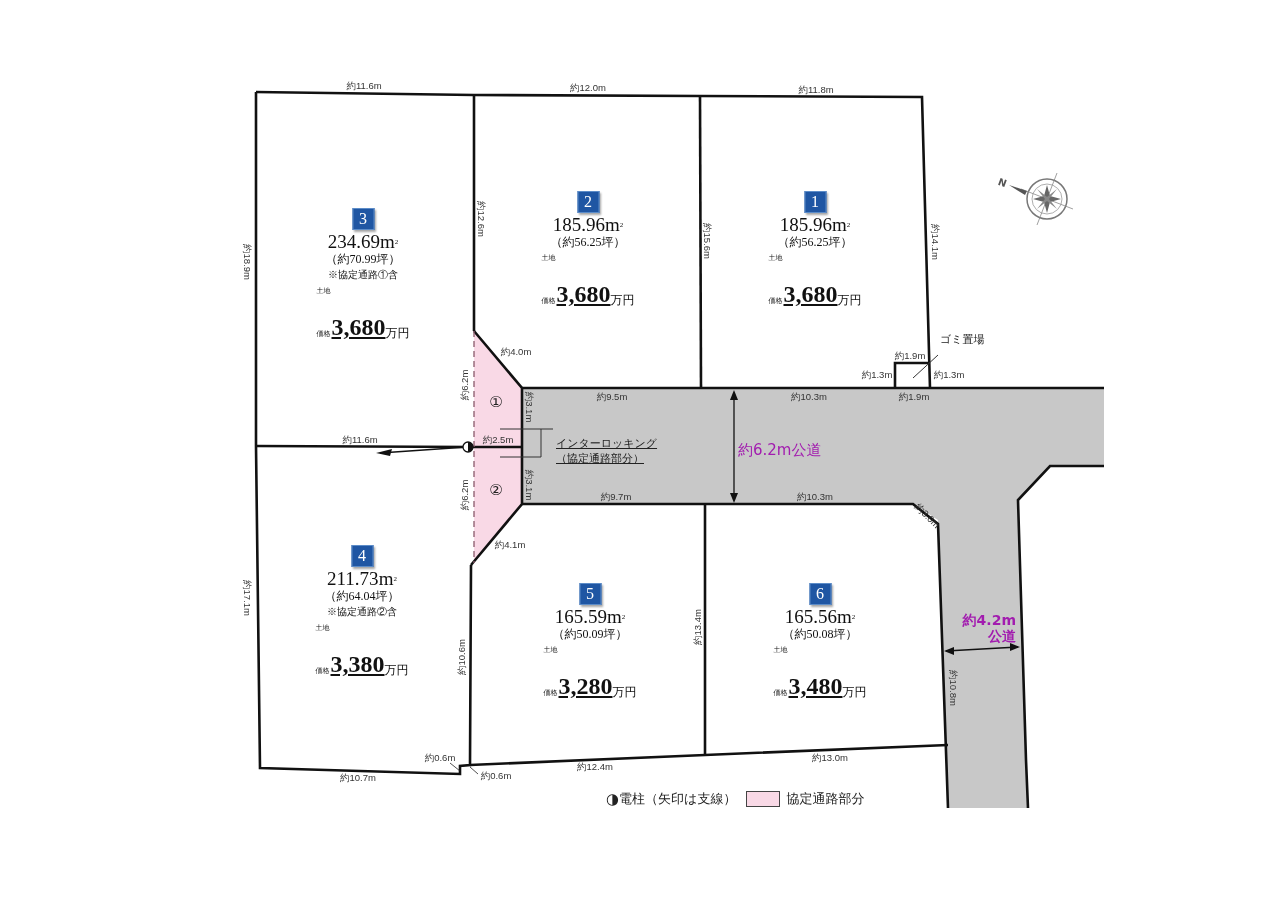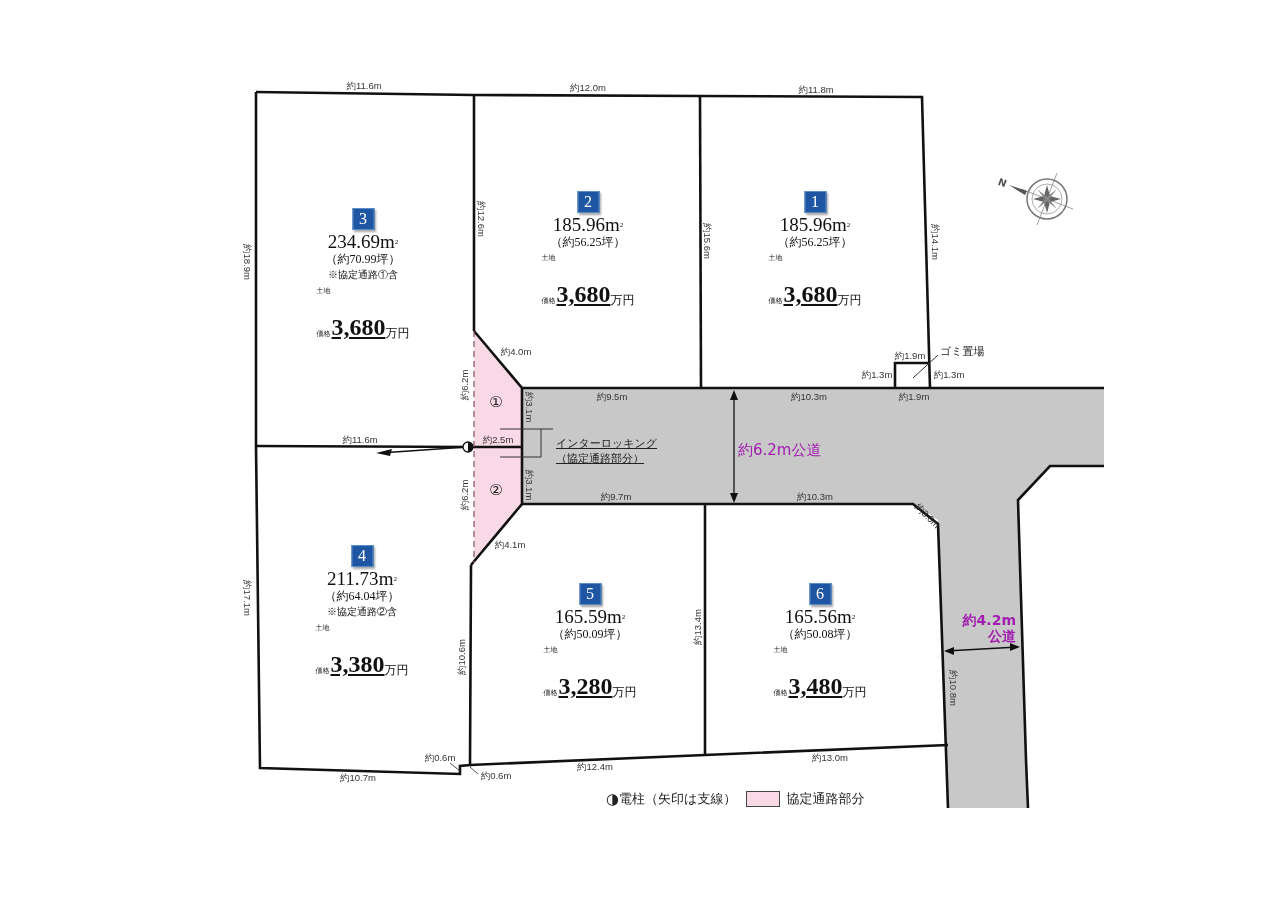--- a/index.html
+++ b/index.html
@@ -230,21 +230,21 @@
       </span>
     <span class="price-value">3,480</span>
       <span class="price-unit">万円</span>
   </div>
 </div>
 
 <div class="annot" style="left:556px; top:436px;text-decoration:underline;">
   <div>インターロッキング</div>
   <div>（協定通路部分）</div>
 </div>
-<div class="annot" style="left:940px; top:344px;font-family:Liberation Mono, monospace;">ゴミ置場</div>
+<div class="annot" style="left:940px; top:332px;font-family:Liberation Mono, monospace;">ゴミ置場</div>
 
 <div class="road-label" style="left:738px; top:441px; font-size:15px;">約6.2m公道</div>
 <div class="road-label" style="left:956px; top:612px; font-size:14px; text-align:right; width:60px; line-height:16px;font-weight:bold;">
   <div>約4.2m</div>
   <div>公道</div>
 </div>
 
 <div class="legend">
   <span style="font-size:15px;">◑</span>
   <span>電柱（矢印は支線）</span>

